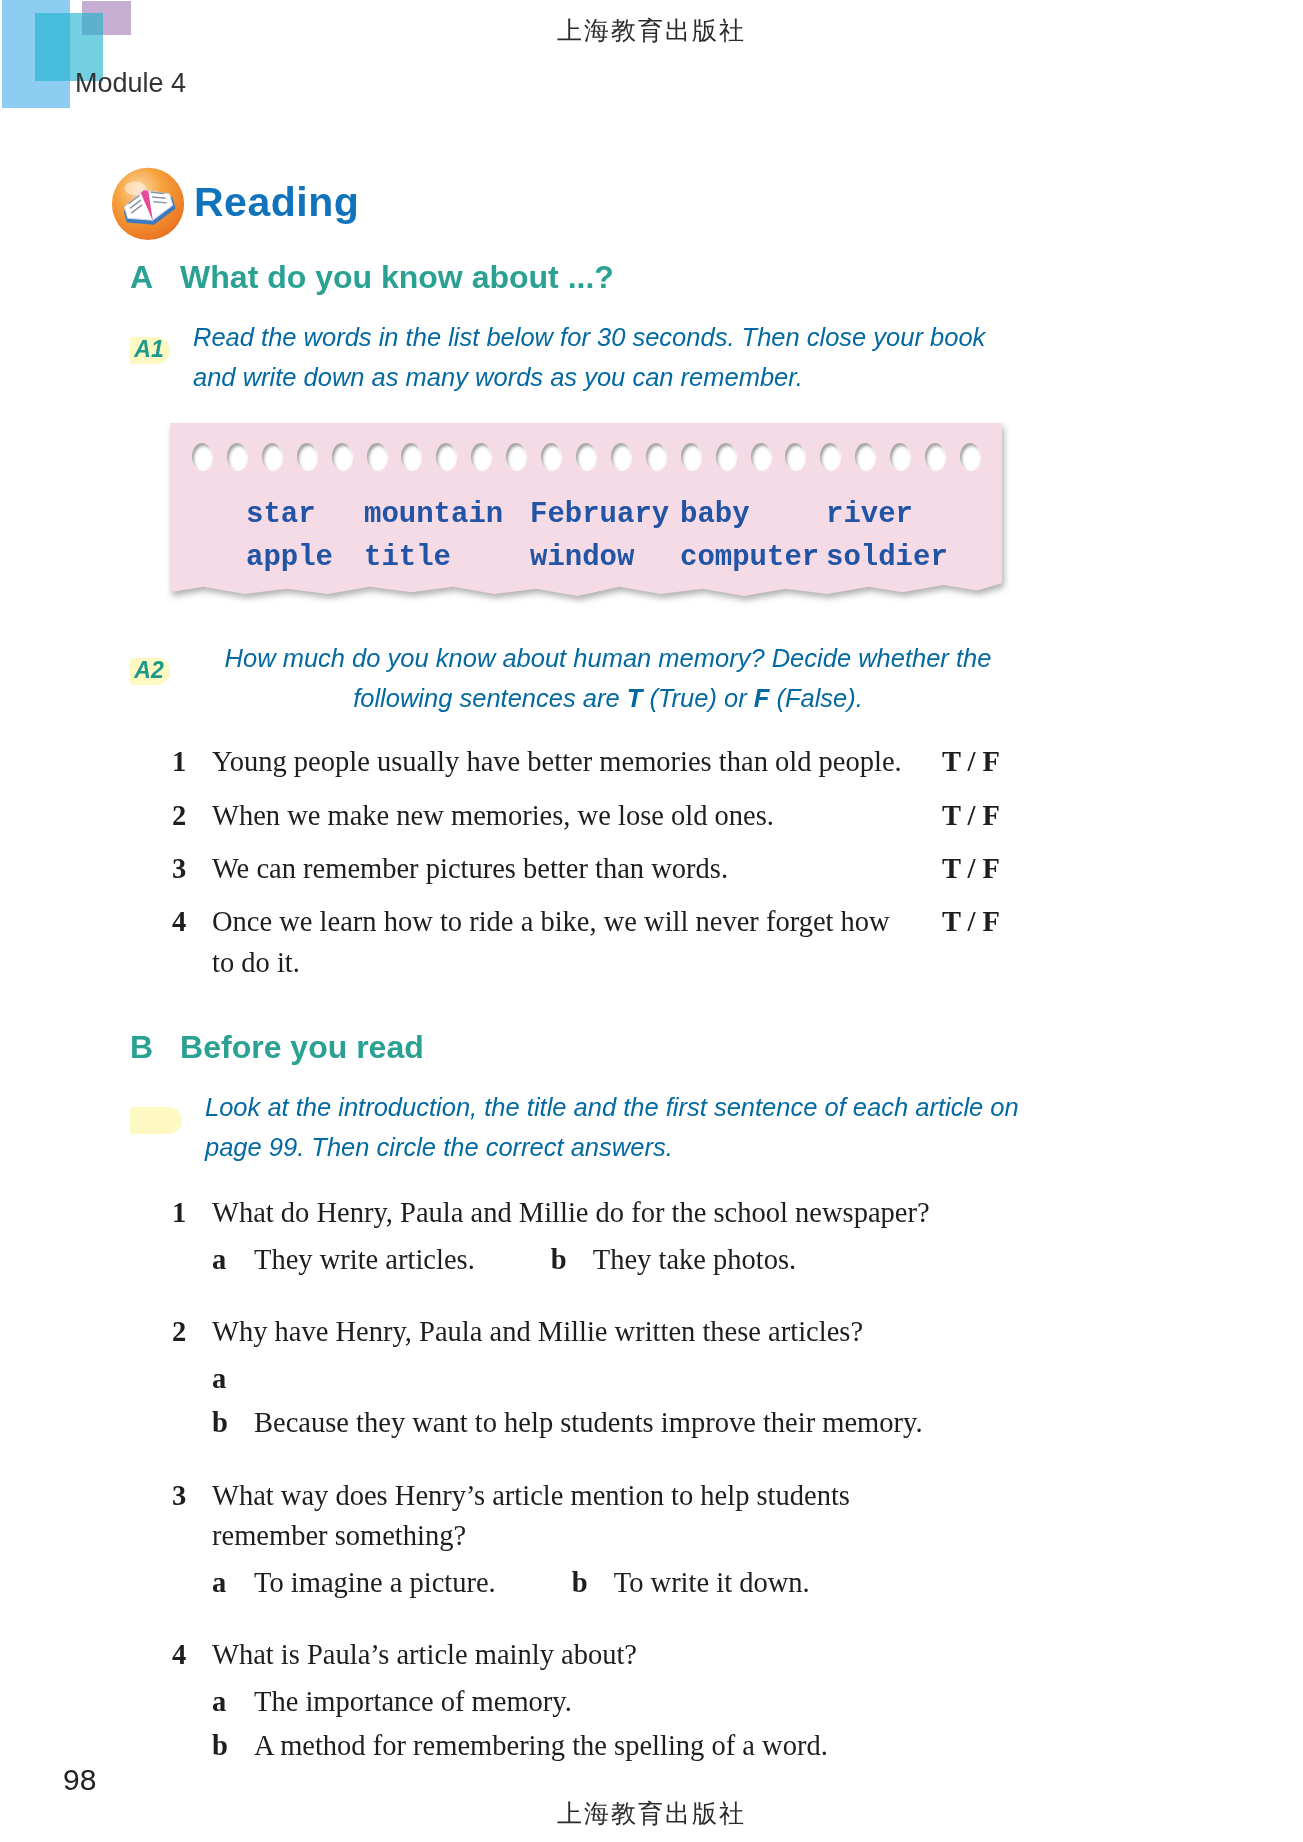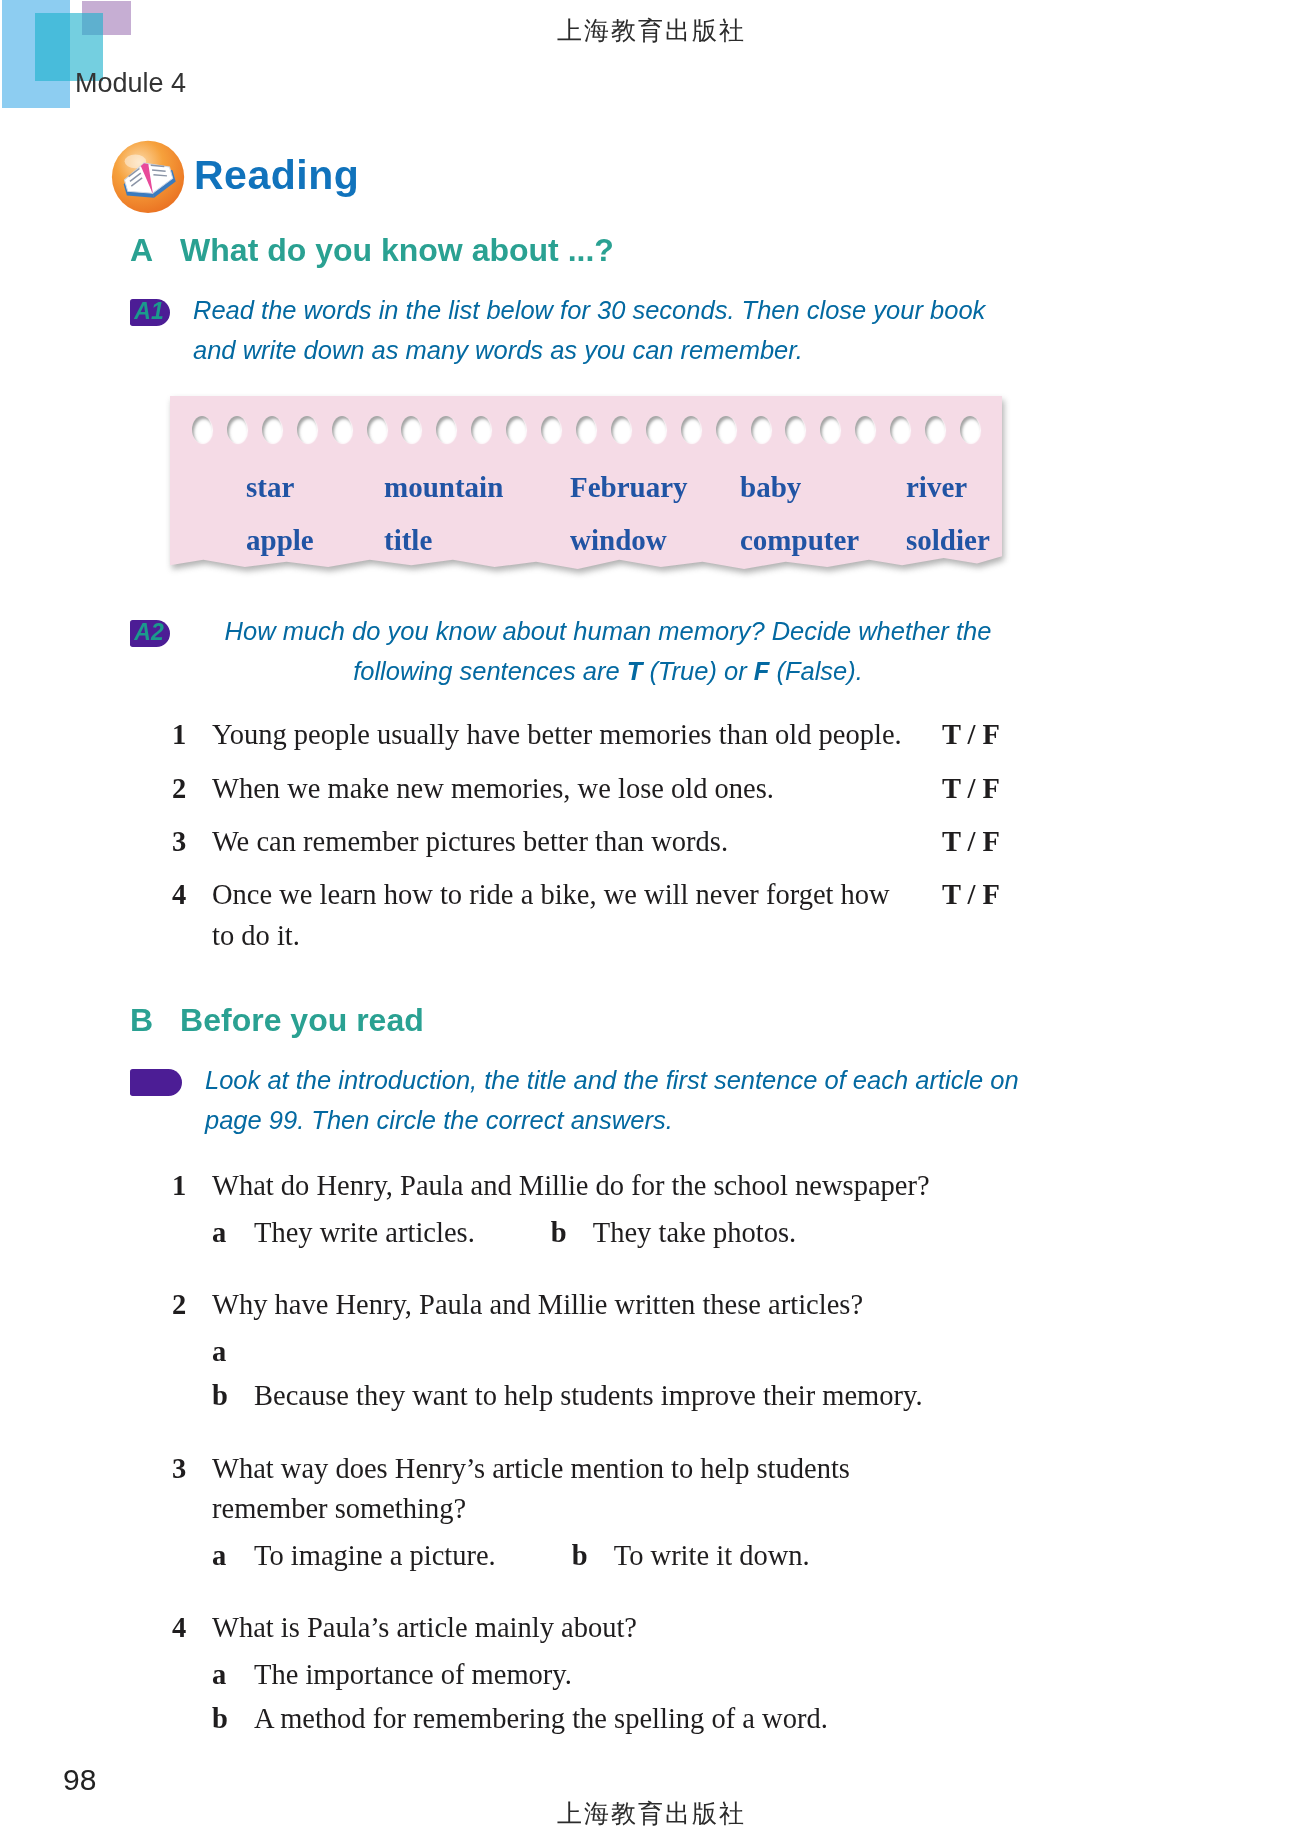--- a/index.html
+++ b/index.html
@@ -22,38 +22,38 @@
   }
   .module-label{
     position:absolute;left:75px;top:68px;
     font-family:"Liberation Sans",sans-serif;font-size:27px;color:#333333;
   }
   .page-number{
     position:absolute;left:63px;top:1763px;
     font-family:"Liberation Sans",sans-serif;font-size:30px;color:#222222;
   }
   
-  .content{position:absolute;left:0;top:132px;width:1303px;padding:0 0 0 108px;box-sizing:border-box;}
+  .content{position:absolute;left:0;top:159px;width:1303px;padding:0 0 0 108px;box-sizing:border-box;}
   
   .reading-row{display:flex;align-items:center;gap:4px;height:86px;}
   .reading-icon{width:82px;height:84px;flex:0 0 auto;}
   .reading-title{
     font-family:"Liberation Sans",sans-serif;font-weight:bold;font-size:41px;color:#1173bc;
     letter-spacing:0.5px;
   }
   
   .section-heading{display:flex;gap:27px;margin-left:22px;
     font-family:"Liberation Sans",sans-serif;font-weight:bold;font-size:32px;color:#2aa192;}
   .heading-a{margin-top:14px;}
   .heading-b{margin-top:46px;}
   
   .instr-row{display:flex;margin-left:22px;margin-top:22px;}
   .badge{
-    flex:0 0 auto;min-width:40px;height:27px;margin-top:8px;margin-right:8px;
-    background:#4c1d95;border-radius:3px 15px 15px 3px;
+    flex:0 0 auto;min-width:40px;height:27px;margin-top:19px;margin-right:8px;
+    background:#fef9c3;border-radius:3px 15px 15px 3px;
     display:flex;align-items:center;justify-content:center;
     font-family:"Liberation Sans",sans-serif;font-weight:bold;font-style:italic;
     font-size:23px;color:#1b9a8c;padding:0 6px 2px 4px;box-sizing:border-box;
   }
   .badge.empty{width:52px;}
   .instr-text{
     font-family:"Liberation Sans",sans-serif;font-style:italic;font-size:25.5px;
     color:#0369a1;line-height:1.55;max-width:830px;margin-left:15px;
   }
   .instr-text b{font-style:italic;}
@@ -64,21 +64,21 @@
     clip-path:polygon(0 0,100% 0,100% 88%,97% 92%,93% 89%,88% 93%,84% 90%,79% 94%,74% 91%,69% 95%,64% 91%,59% 94%,54% 90%,49% 95%,44% 91%,39% 94%,34% 90%,29% 93%,24% 90%,19% 94%,14% 91%,9% 94%,4% 90%,0 93%);
   }
   .holes{display:flex;justify-content:space-between;padding:20px 22px 0 22px;}
   .hole{
     width:20px;height:27px;border-radius:50%;background:#ffffff;
     box-shadow:inset 2px 3px 3px rgba(90,90,90,0.55), 1px 1px 1px rgba(255,255,255,0.9);
   }
   .pad-words{
     display:grid;grid-template-columns:118px 166px 150px 146px auto;
     padding:28px 0 0 76px;row-gap:10px;
-    font-family:Liberation Serif, serif;font-weight:bold;font-size:29px;color:#2154a4;gap:20px;
+    font-family:Liberation Mono, monospace;font-weight:bold;font-size:29px;color:#2154a4;
   }
   
   .tf-list{margin-left:64px;margin-top:24px;width:828px;}
   .tf-row{display:flex;align-items:flex-start;margin-bottom:13px;font-size:28.5px;line-height:1.42;}
   .tf-num{flex:0 0 40px;font-weight:bold;}
   .tf-text{max-width:700px;}
   .tf-mark{margin-left:auto;font-weight:bold;white-space:nowrap;}
   
   .q-list{margin-left:64px;margin-top:26px;width:840px;}
   .q-block{margin-bottom:32px;}

